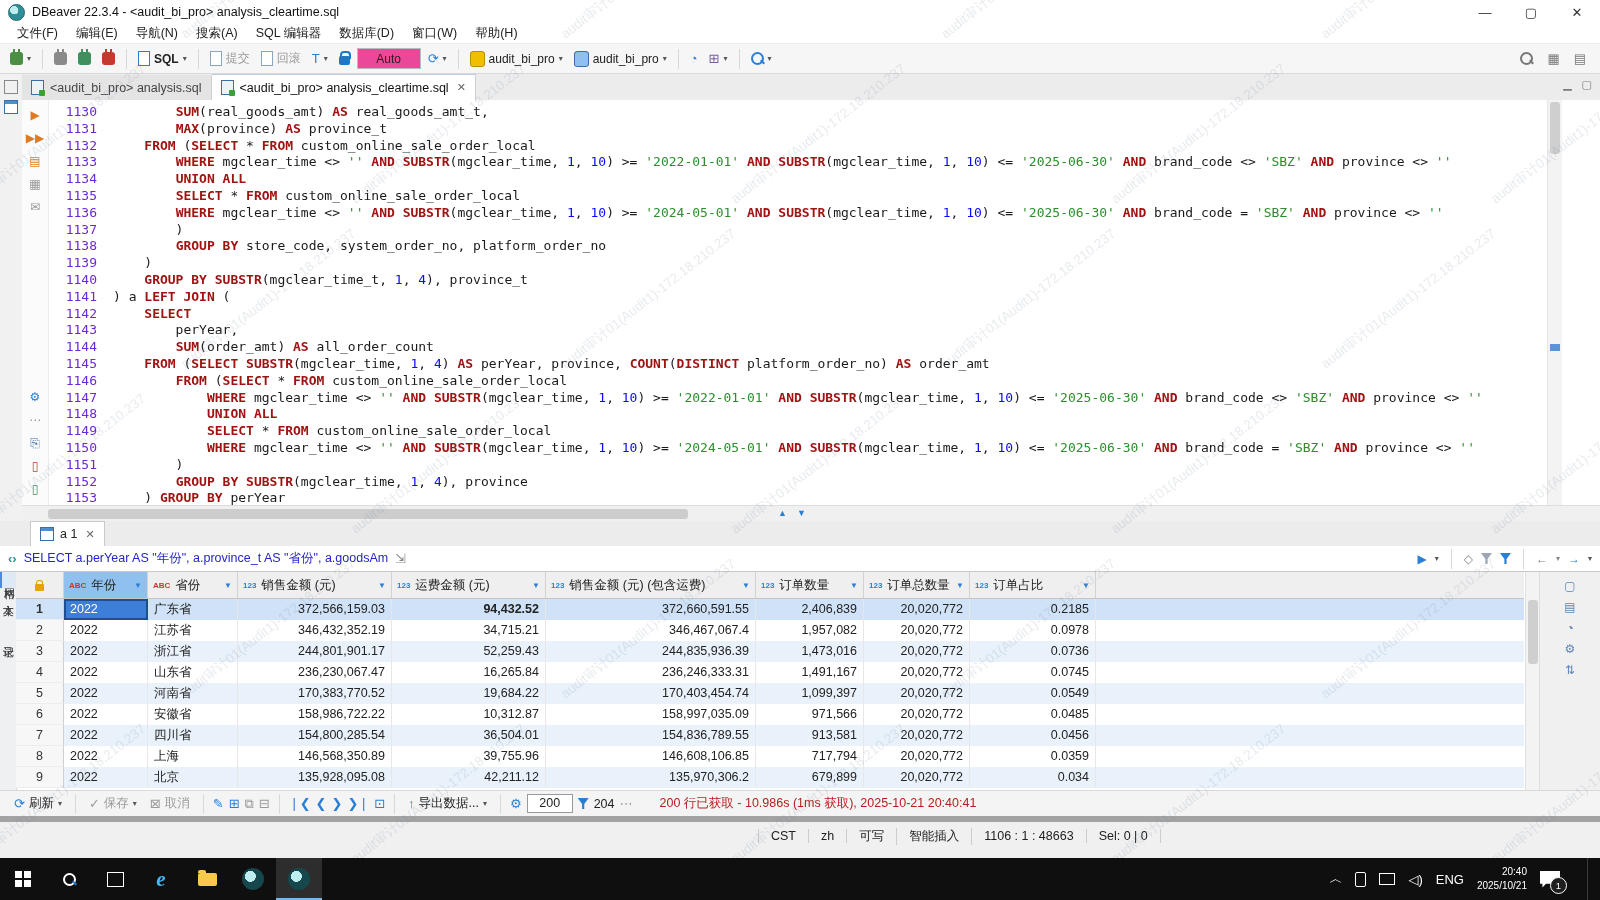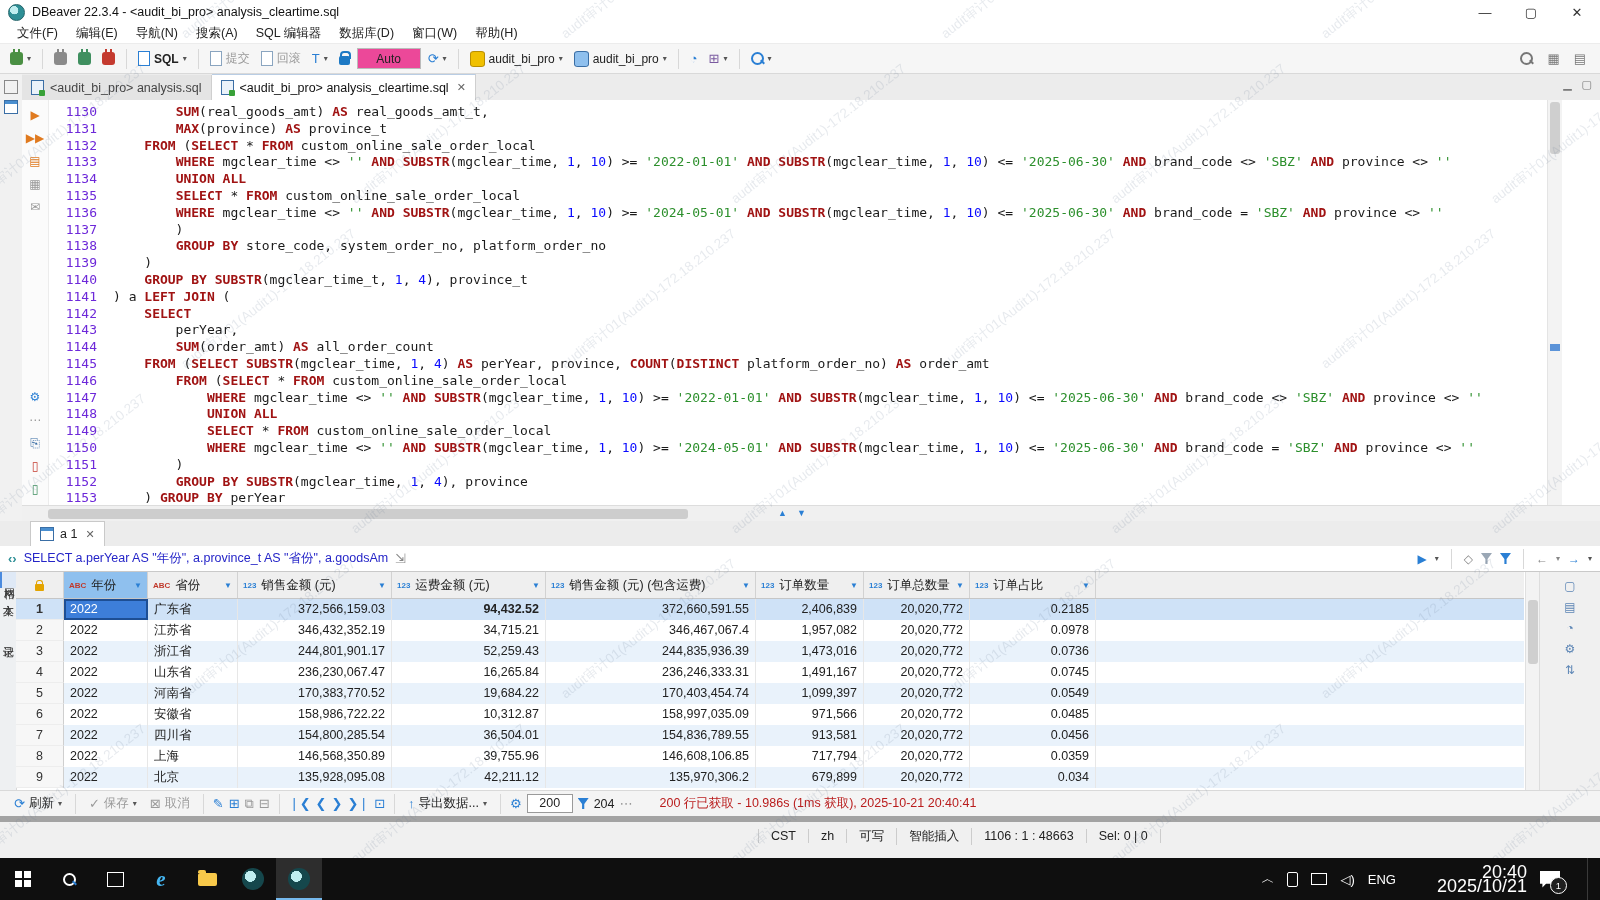--- a/index.html
+++ b/index.html
@@ -114,21 +114,21 @@
   .tkbtn{width:46px;height:42px;display:flex;align-items:center;justify-content:center;}
   .tkbtn.active{background:#2d2d2d;box-shadow:inset 0 -2px 0 #76b9ed;}
   .winlogo{display:grid;grid-template-columns:7px 7px;grid-template-rows:7px 7px;gap:1.5px;}
   .winlogo div{background:#fff;}
   .ie{font-family:"Liberation Serif",serif;font-style:italic;font-weight:bold;font-size:21px;color:#45b6f2;}
   .folder{width:19px;height:13px;background:#f8c94a;border-radius:2px;position:relative;}
   .folder:before{content:"";position:absolute;left:0;top:-3px;width:8px;height:3px;background:#f8c94a;border-radius:2px 2px 0 0;}
   .dbv{width:22px;height:22px;border-radius:50%;background:radial-gradient(circle at 38% 38%,#bfeef0 0 28%,#15474c 29% 100%);}
   .tray{margin-left:auto;display:flex;align-items:center;gap:13px;padding-right:8px;}
   .trayic{color:#fff;font-size:13px;display:flex;align-items:center;}
-  .clock{text-align:right;font-size:18px;line-height:14px;margin-left:28px;}
+  .clock{text-align:right;font-size:10px;line-height:14px;}
   .notif{position:relative;width:20px;height:17px;background:#fff;clip-path:polygon(0 0,100% 0,100% 78%,30% 78%,12% 100%,12% 78%,0 78%);}
   .badge{position:absolute;right:-7px;bottom:-6px;width:15px;height:15px;border-radius:50%;background:#1f1f1f;border:1px solid #fff;color:#fff;font-size:9.5px;display:flex;align-items:center;justify-content:center;}
   .edgebar{width:4px;height:42px;border-left:1px solid #3a3a3a;margin-left:6px;}
   
   #wmlayer{position:absolute;left:0;top:0;width:1600px;height:858px;pointer-events:none;z-index:40;overflow:hidden;}
   .wm{position:absolute;color:rgba(105,125,150,0.16);font-size:13.5px;white-space:nowrap;transform:rotate(-38deg);}
 </style>
 </head>
 <body>
 

